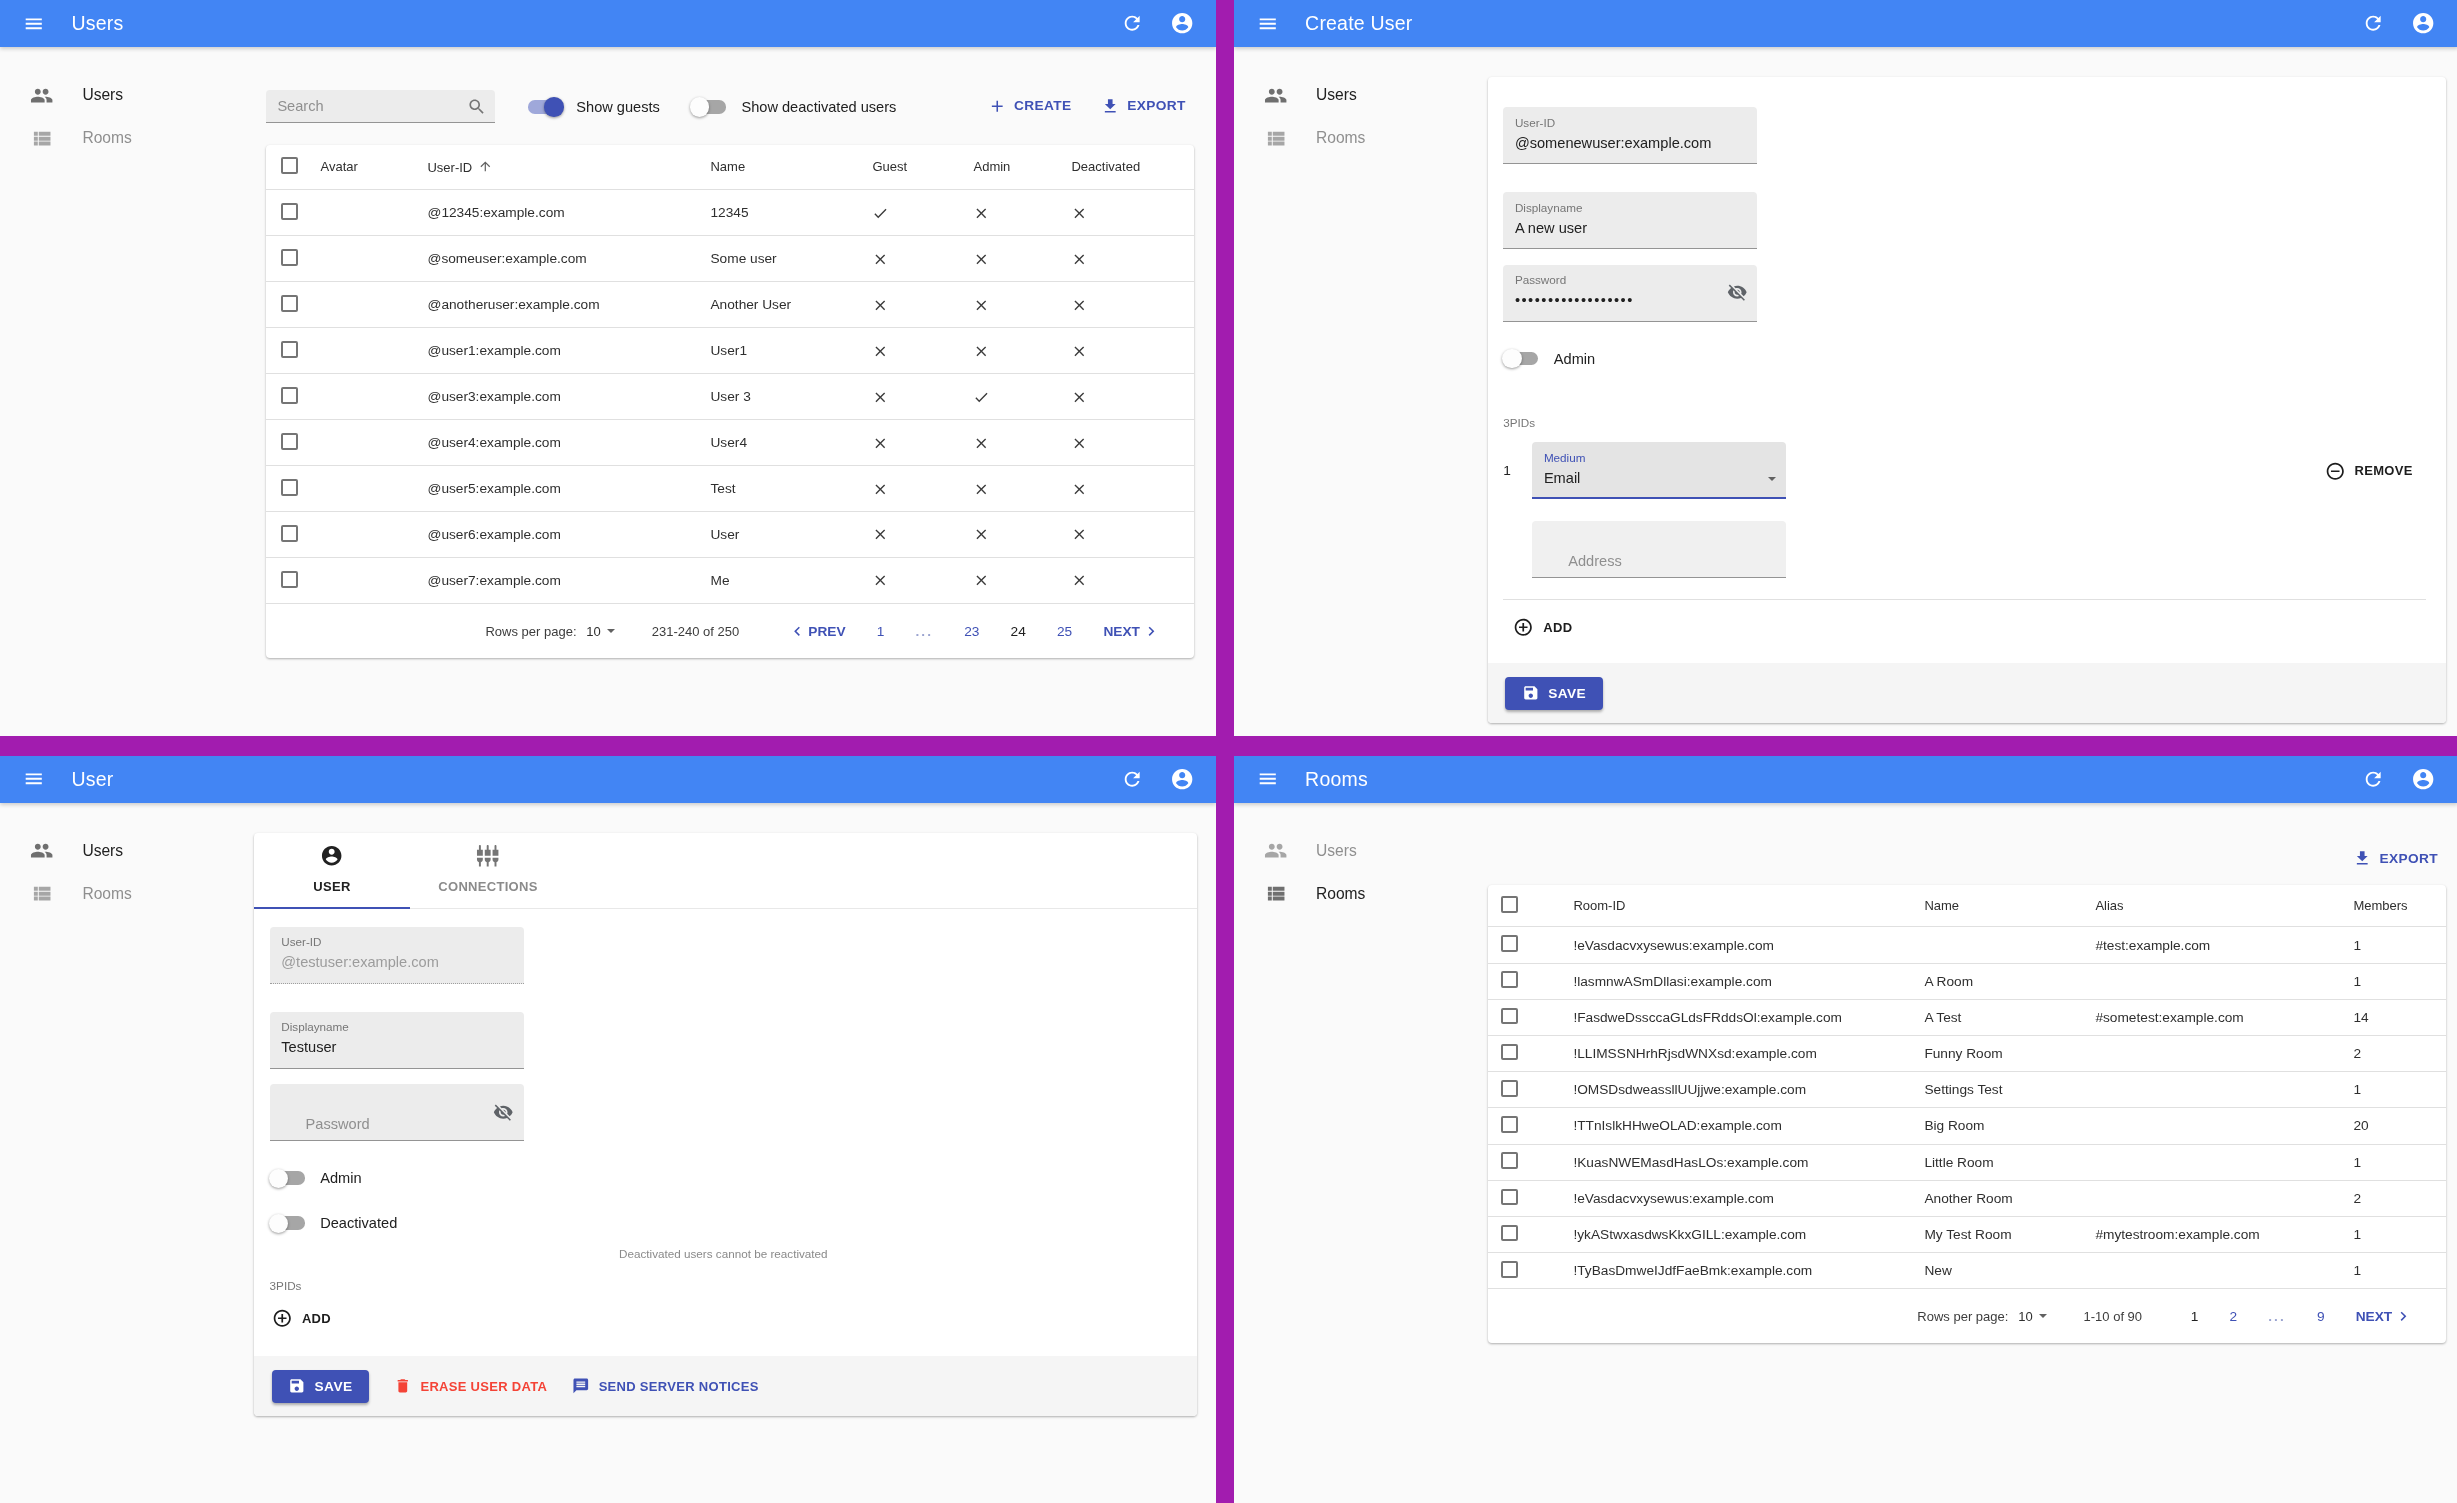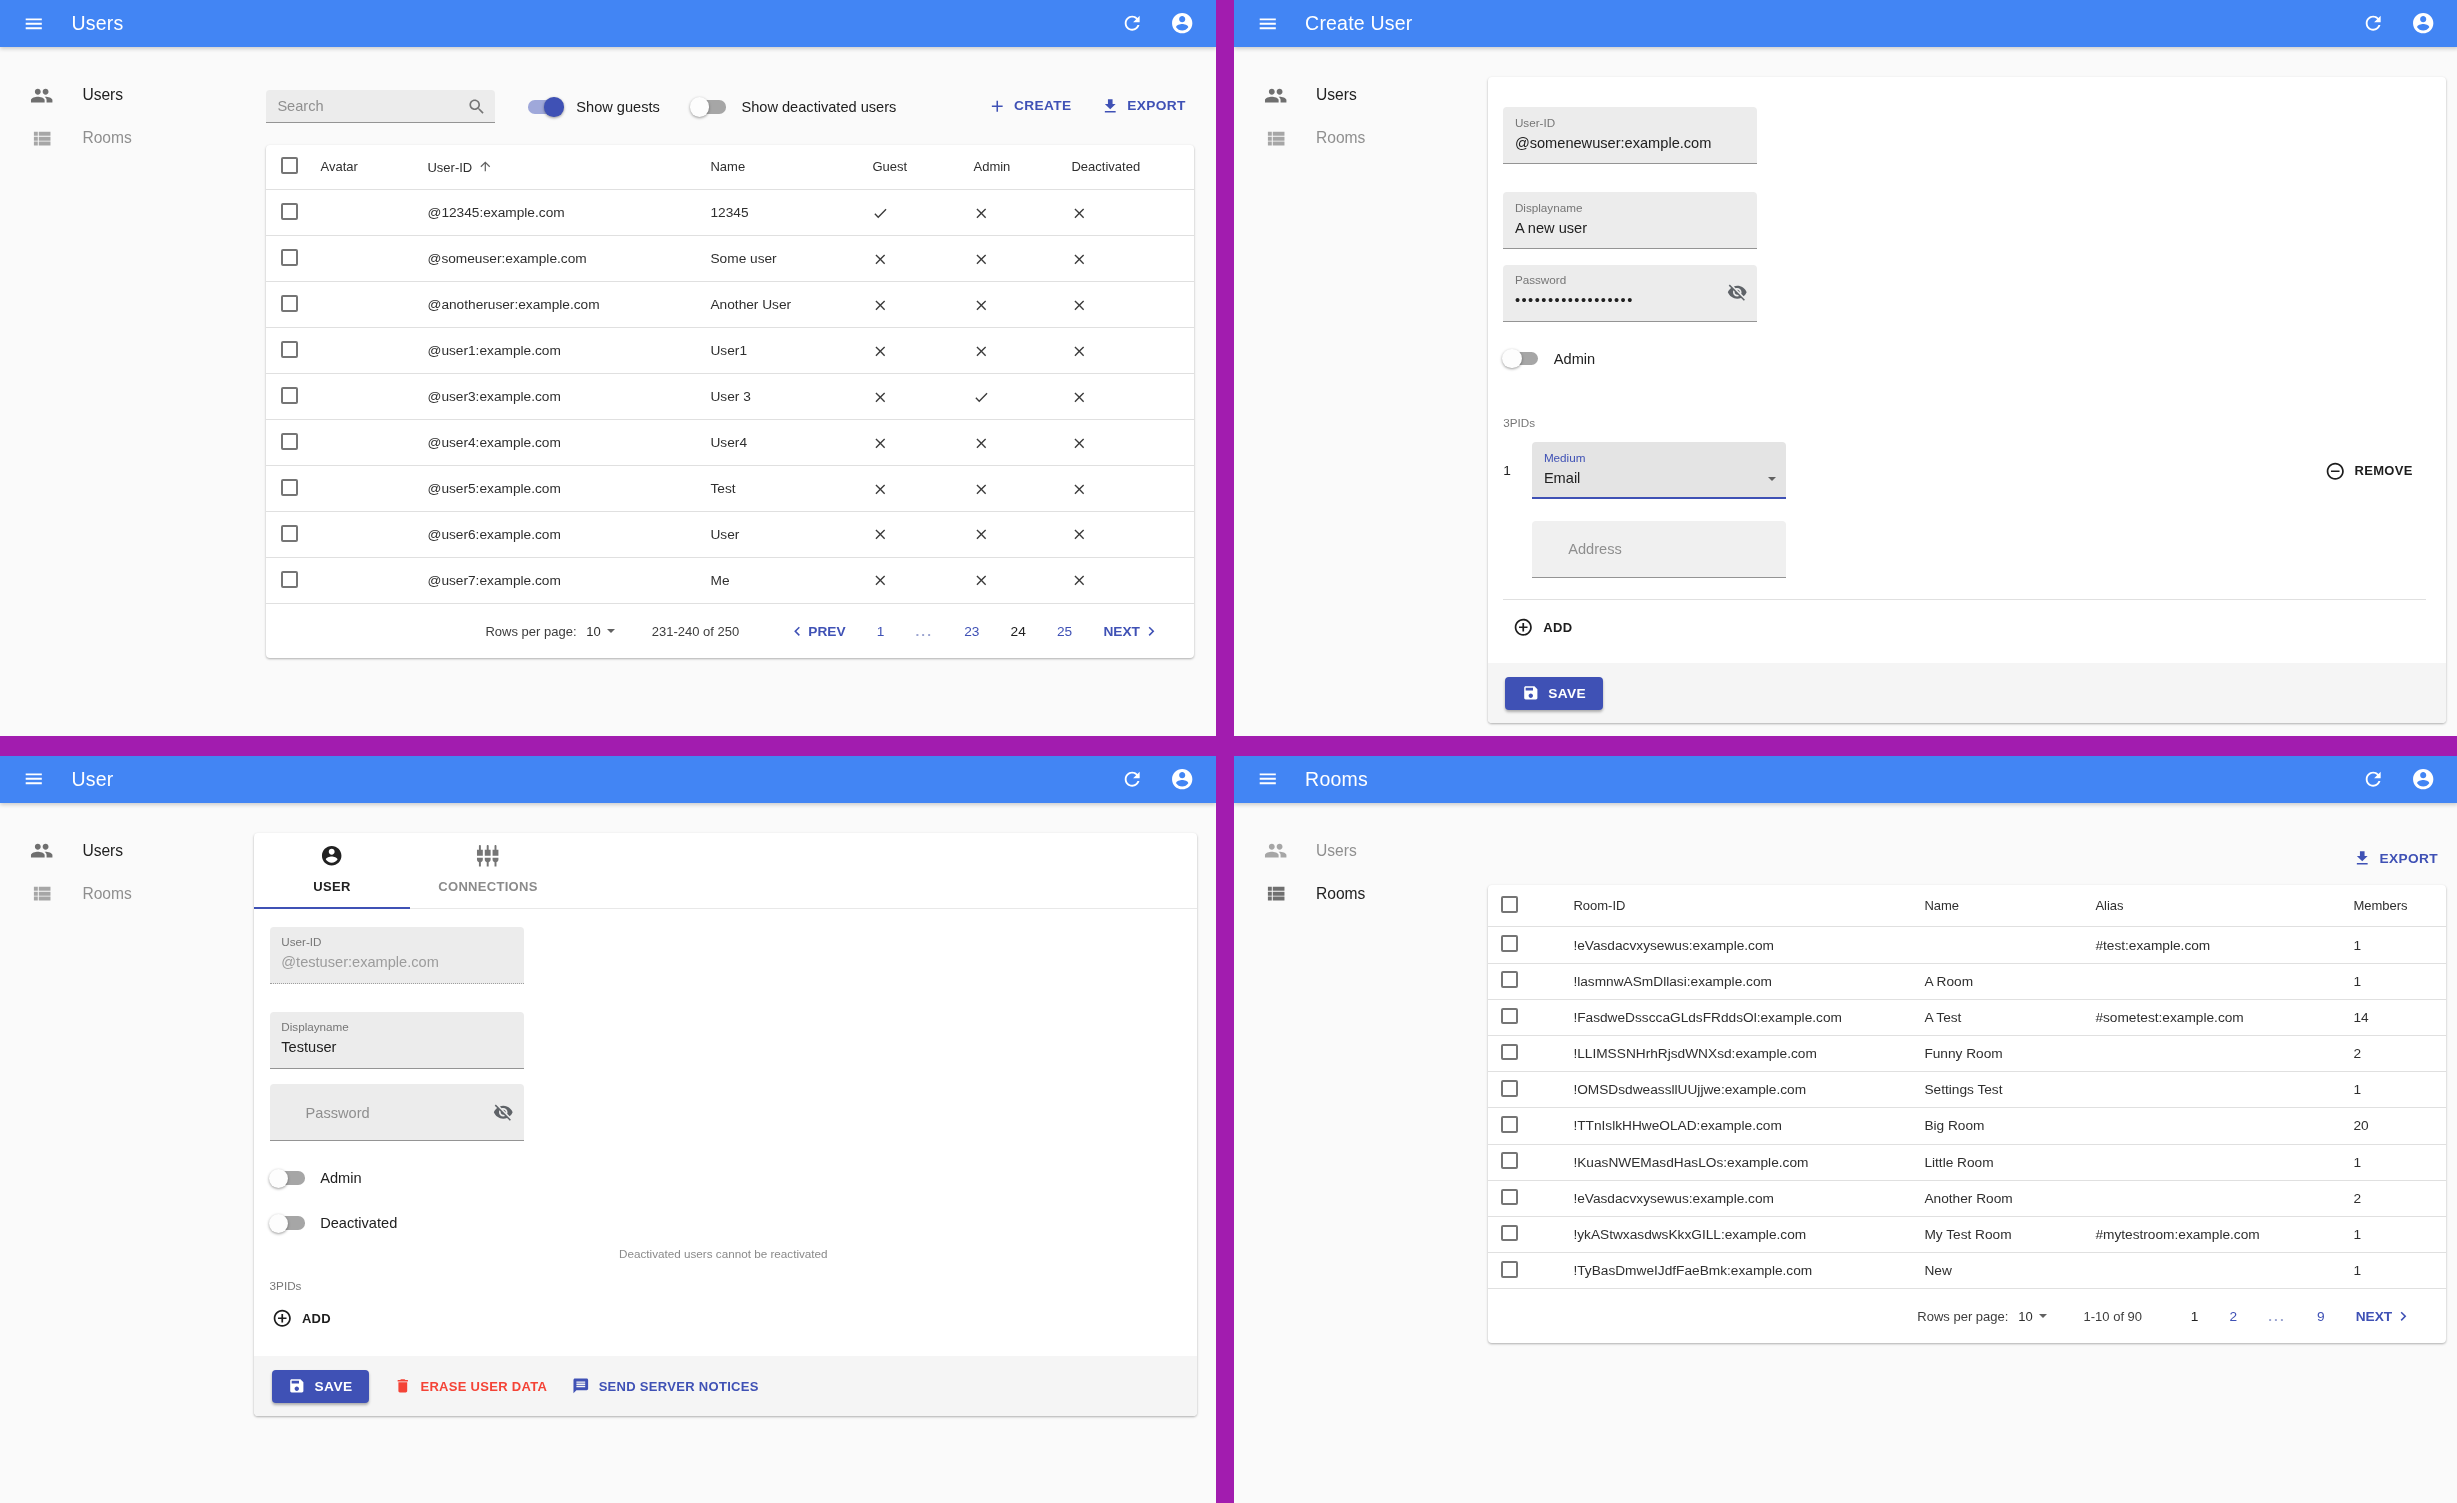--- a/index.html
+++ b/index.html
@@ -68,21 +68,21 @@
   .form-card { margin-top:30px; }
   .form-pad { padding:30px 19.5px 0 15.6px; }
   .field { position:relative; width:254px; background:#ececec; border-bottom:1px solid #949494; border-radius:3.9px 3.9px 0 0; padding:8.8px 11.7px 7.8px; min-height:57px; }
   .field .flabel { font-size:11.7px; color:#767676; }
   .field .fvalue { font-size:14.6px; color:#212121; margin-top:5.9px; }
   .field.disabled { border-bottom:1px dotted #9e9e9e; }
   .field.disabled .fvalue { color:#9c9c9c; }
   .field .ticon { position:absolute; right:9.8px; top:17.6px; }
   .field.select { background:#e4e4e4; border-bottom:2px solid #3f51b5; cursor:pointer; }
   .field.select .flabel { color:#3f51b5; }
-  .field.placeholder-only { background:#f0f0f0; display:flex; align-items:center;padding-left:36px; }
+  .field.placeholder-only { background:#f0f0f0; display:flex; align-items:flex-end;padding-left:36px; }
   .field.placeholder-only .fvalue { margin-top:0; color:#8f8f8f; }
   .dots { letter-spacing:1.5px; font-size:11.7px; color:#212121; }
   .toggle-line { display:flex; align-items:center; gap:15.6px; font-size:14.6px; color:#212121; margin-left:2px; }
   .helper { font-size:11.7px; color:#8a8a8a;text-align:center; }
   .mini-label { font-size:11.7px; color:#767676; }
   .addrow { display:inline-flex; align-items:center; gap:9.8px; font-size:13px; font-weight:700; color:#1d1d1d; letter-spacing:0.3px; cursor:pointer; }
   .form-toolbar { background:#f5f5f5; padding:13.7px 17.6px; display:flex; align-items:center; gap:25px; border-radius:0 0 3.9px 3.9px; }
   .btn-contained { display:inline-flex; align-items:center; gap:8.8px; background:#3f51b5; color:#fff; font-size:13.7px; font-weight:700; letter-spacing:0.4px; padding:7.8px 16.6px; border-radius:3.9px; box-shadow:0 2px 2.9px rgba(0,0,0,.3); cursor:pointer; }
   .tbtn { display:inline-flex; align-items:center; gap:8.8px; font-size:13px; font-weight:700; letter-spacing:0.3px; cursor:pointer; }
   .tbtn.red { color:#f44336; } .tbtn.blue { color:#3f51b5; }

